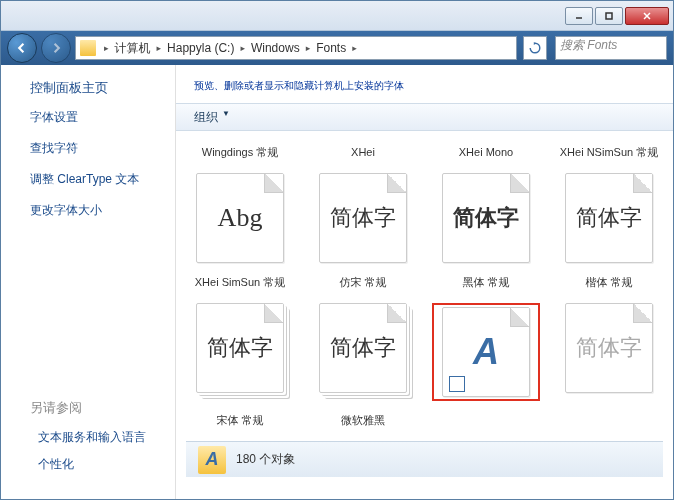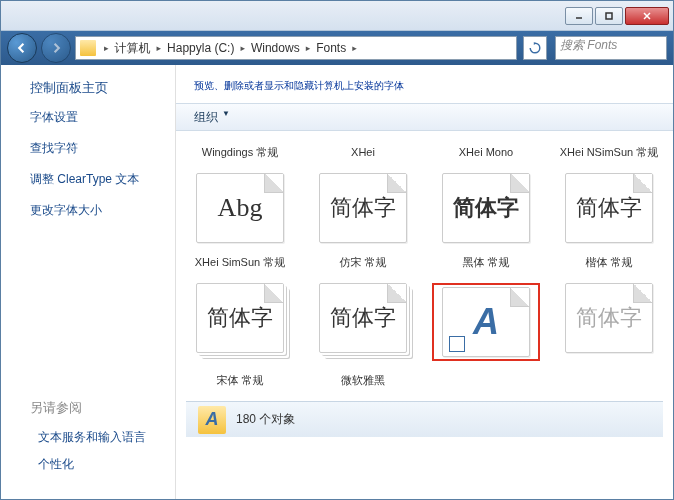--- a/index.html
+++ b/index.html
@@ -23,21 +23,21 @@
 .side-section { margin-top: 180px; }
 .side-sub { color: #1a4a8a; font-size: 12px; margin-bottom: 10px; margin-left: 8px; }
 .content { flex: 1; display: flex; flex-direction: column; }
 .content-header { padding: 14px 18px 10px; color: #003399; font-size: 10px; }
 .toolbar { height: 28px; background: linear-gradient(to bottom, #f8fbfe, #e6eef7); border-top: 1px solid #d0dce8; border-bottom: 1px solid #d0dce8; display: flex; align-items: center; padding: 0 10px; }
 .toolbar-btn { color: #1a3a5a; padding: 2px 8px; display: flex; align-items: flex-start; gap: 4px; }
 .grid { flex: 1; padding: 8px 10px; overflow: hidden; }
 .row { display: flex; gap: 15px; margin-bottom: 6px; }
 .font-item { width: 108px; display: flex; flex-direction: column; align-items: center; }
 .font-label { font-size: 11px; color: #333; text-align: center; height: 28px; display: flex; align-items: center; justify-content: center; line-height: 1.2; }
-.font-thumb { width: 88px; height: 70px; background: #fff; border: 1px solid #ccc; border-radius: 2px; position: relative; display: flex; align-items: center; justify-content: center; font-size: 22px; color: #333; box-shadow: 1px 1px 0 #eee; }
+.font-thumb { width: 88px; height: 90px; background: #fff; border: 1px solid #ccc; border-radius: 2px; position: relative; display: flex; align-items: center; justify-content: center; font-size: 22px; color: #333; box-shadow: 1px 1px 0 #eee; }
 .font-thumb::before { content: ""; position: absolute; top: 0; right: 0; width: 18px; height: 18px; background: linear-gradient(225deg, #fff 50%, #ddd 50%); border-left: 1px solid #ccc; border-bottom: 1px solid #ccc; }
 .font-thumb.stack { box-shadow: 2px 2px 0 #fff, 3px 3px 0 #ccc, 5px 5px 0 #fff, 6px 6px 0 #ccc; }
 .font-thumb.shortcut::after { content: ""; position: absolute; bottom: 4px; left: 6px; width: 14px; height: 14px; background: #fff; border: 1px solid #3a6da5; }
 .font-thumb .A { font-size: 36px; color: #3a6da5; font-style: italic; font-weight: bold; }
 .font-thumb.faded { color: #aaa; }
 .highlight { border: 2px solid #e03020 !important; padding: 2px; }
 .statusbar { height: 36px; background: linear-gradient(to bottom, #f2f7fc, #e0eaf4); border-top: 1px solid #c8d6e4; display: flex; align-items: center; padding: 0 12px; gap: 10px; }
 .status-icon { width: 28px; height: 28px; background: linear-gradient(to bottom, #ffe9a8, #f5c23e); border-radius: 2px; display: flex; align-items: center; justify-content: center; font-size: 18px; color: #3a6da5; font-style: italic; font-weight: bold; }
 .status-text { color: #333; }
 </style>

